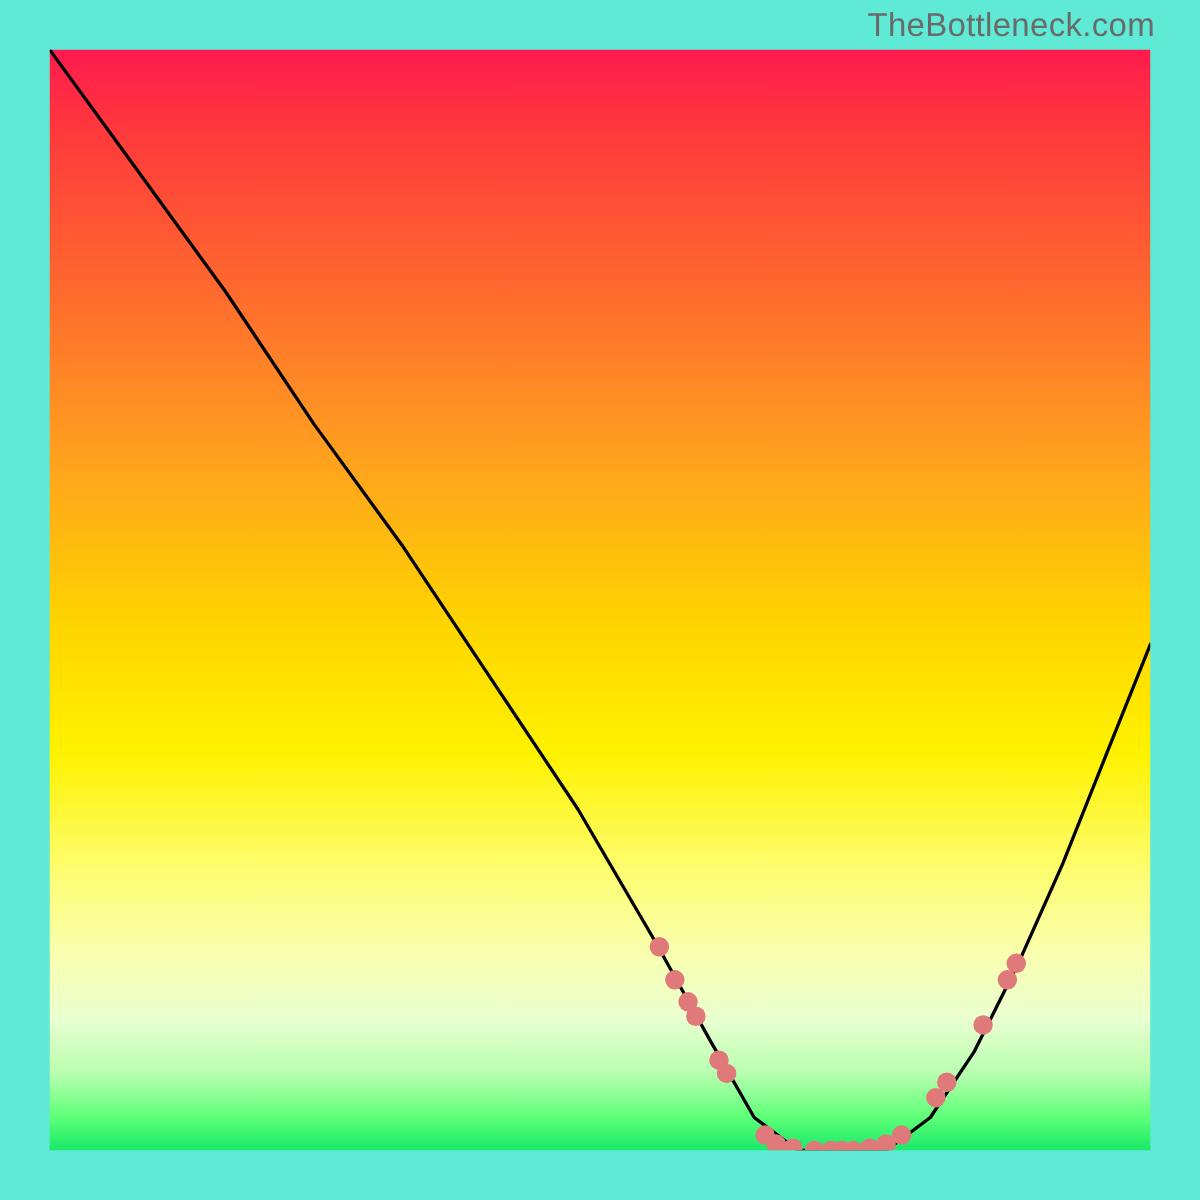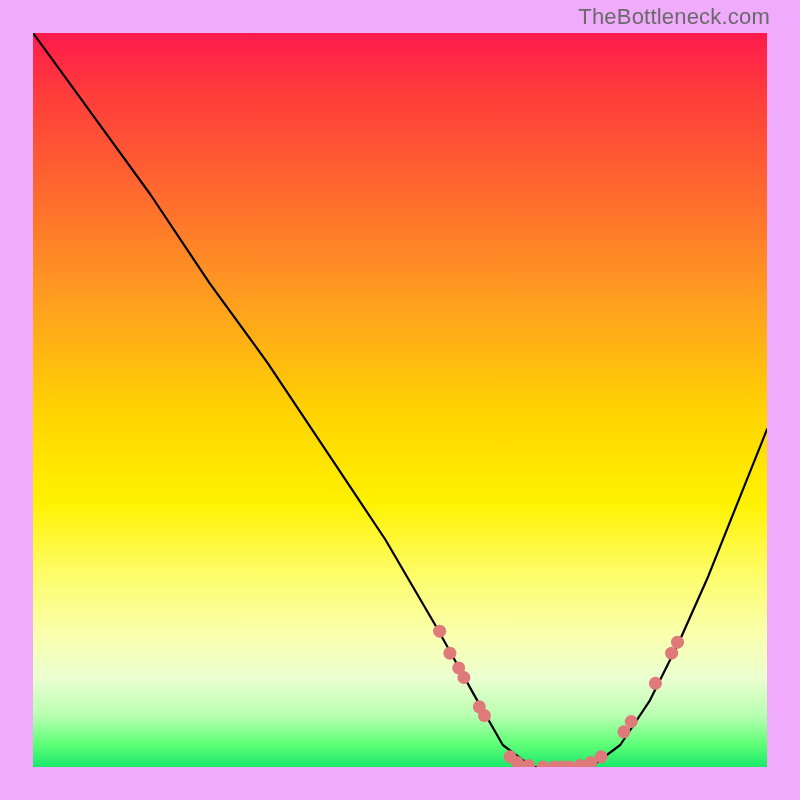--- a/index.html
+++ b/index.html
@@ -8,21 +8,21 @@
     width: 800px;
     height: 800px;
     background: #000000;
     overflow: hidden;
     font-family: Arial, Helvetica, sans-serif;
   }
   .frame {
     position: relative;
     width: 800px;
     height: 800px;
-    background: #f0abfc;
+    background: #5eead4;
   }
   .plot-area {
     position: absolute;
     left: 33px;
     top: 33px;
     width: 734px;
     height: 734px;
     overflow: hidden;
   }
   

